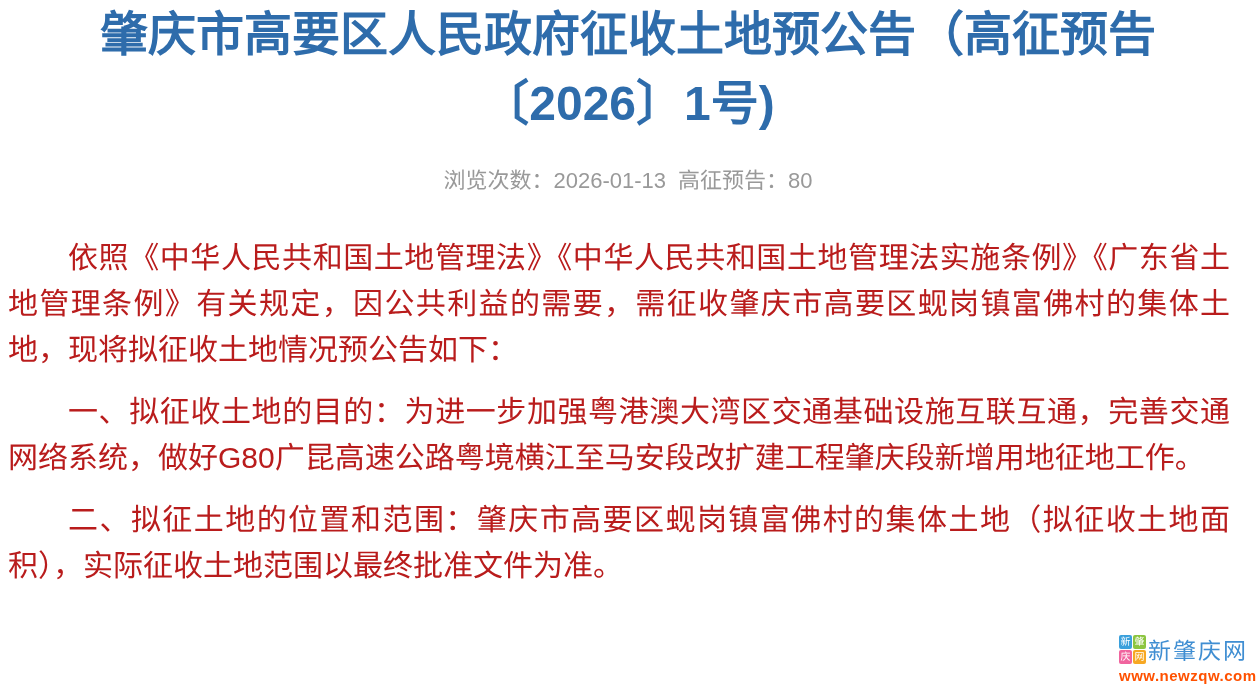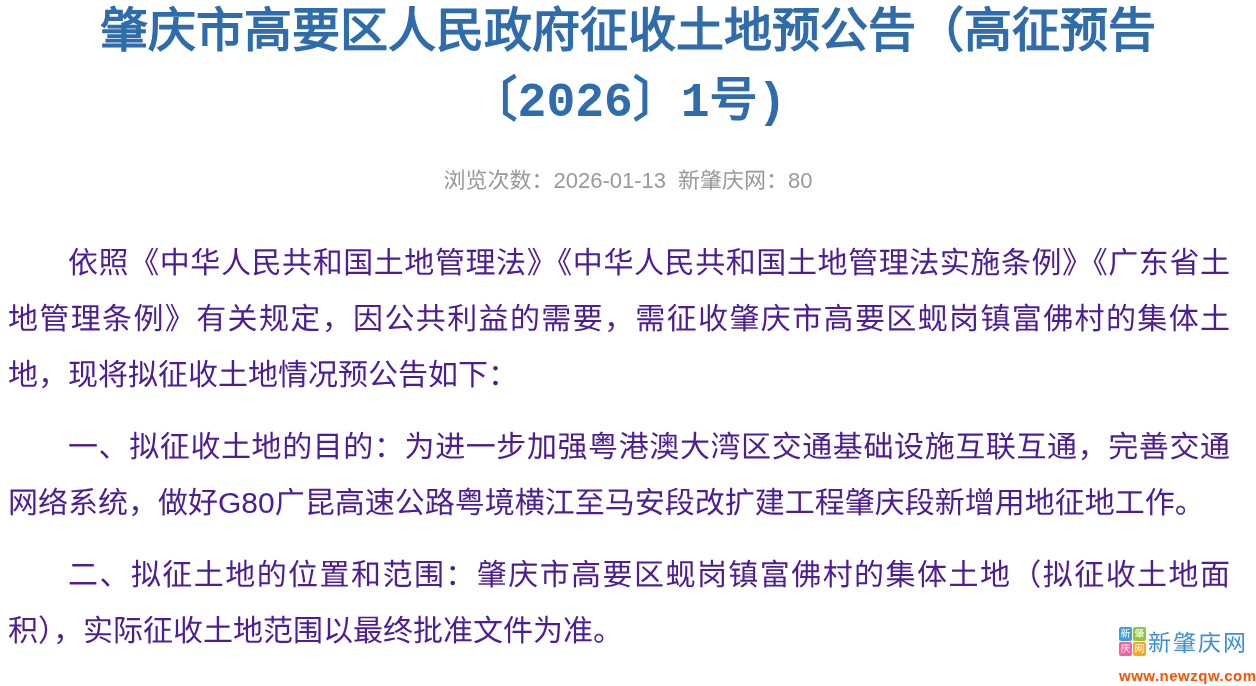--- a/index.html
+++ b/index.html
@@ -22,40 +22,40 @@
   
   .article-title {
     margin: 0;
     padding: 0 40px;
     text-align: center;
     font-size: 48px;
     line-height: 69px;
     font-weight: 700;
     color: #2e6cab;
   }
-  .article-title .title-line { display: block; font-family: Liberation Mono, monospace; }
+  .article-title .title-line { display: block; }
   
   .article-meta {
     margin-top: 28px;
     text-align: center;
     font-size: 22px;
     line-height: 30px;
     color: #999999;
   }
   .article-meta .views-group { margin-left: 12px; }
   
   .article-content {
     margin-top: 39px;
     padding: 0 26px 0 8px;
   }
   .article-content p {
     margin: 0 0 16px 0;
     font-size: 30px;
-    line-height: 56px;
-    color: #4c1d95;
+    line-height: 46px;
+    color: #b91c1c;
     text-indent: 2em;
     text-align: justify;
     letter-spacing: 0;
   }
   
   .watermark {
     position: absolute;
     right: 5px;
     bottom: 2px;
     width: 132px;
@@ -84,40 +84,40 @@
     overflow: hidden;
   }
   .wm-name {
     font-size: 23px;
     font-weight: 400;
     letter-spacing: 2px;
     margin-left: 2px;
     white-space: nowrap;
   }
   .wm-url {
-    margin-top: 9px;
+    margin-top: 1px;
     font-size: 15px;
     font-weight: 700;
     letter-spacing: 0.5px;
     text-align: center;
     white-space: nowrap;
   }
 </style>
 </head>
 <body>
 
 <div class="page">
 
   <h1 class="article-title" style="color: rgb(46, 108, 171);">
     <span class="title-line">肇庆市高要区人民政府征收土地预公告（高征预告</span>
     <span class="title-line">〔2026〕1号)</span>
   </h1>
 
   <div class="article-meta" style="color: rgb(153, 153, 153);">
-    <span>浏览次数：</span><span>2026-01-13</span><span class="views-group"><span>新肇庆网：</span><span>80</span></span>
+    <span>浏览次数：</span><span>2026-01-13</span><span class="views-group"><span>高征预告：</span><span>80</span></span>
   </div>
 
   <div class="article-content">
     <p>依照《中华人民共和国土地管理法》《中华人民共和国土地管理法实施条例》《广东省土地管理条例》有关规定，因公共利益的需要，需征收肇庆市高要区蚬岗镇富佛村的集体土地，现将拟征收土地情况预公告如下：</p>
     <p>一、拟征收土地的目的：为进一步加强粤港澳大湾区交通基础设施互联互通，完善交通网络系统，做好G80广昆高速公路粤境横江至马安段改扩建工程肇庆段新增用地征地工作。</p>
     <p>二、拟征土地的位置和范围：肇庆市高要区蚬岗镇富佛村的集体土地（拟征收土地面积），实际征收土地范围以最终批准文件为准。</p>
   </div>
 
 </div>
 

